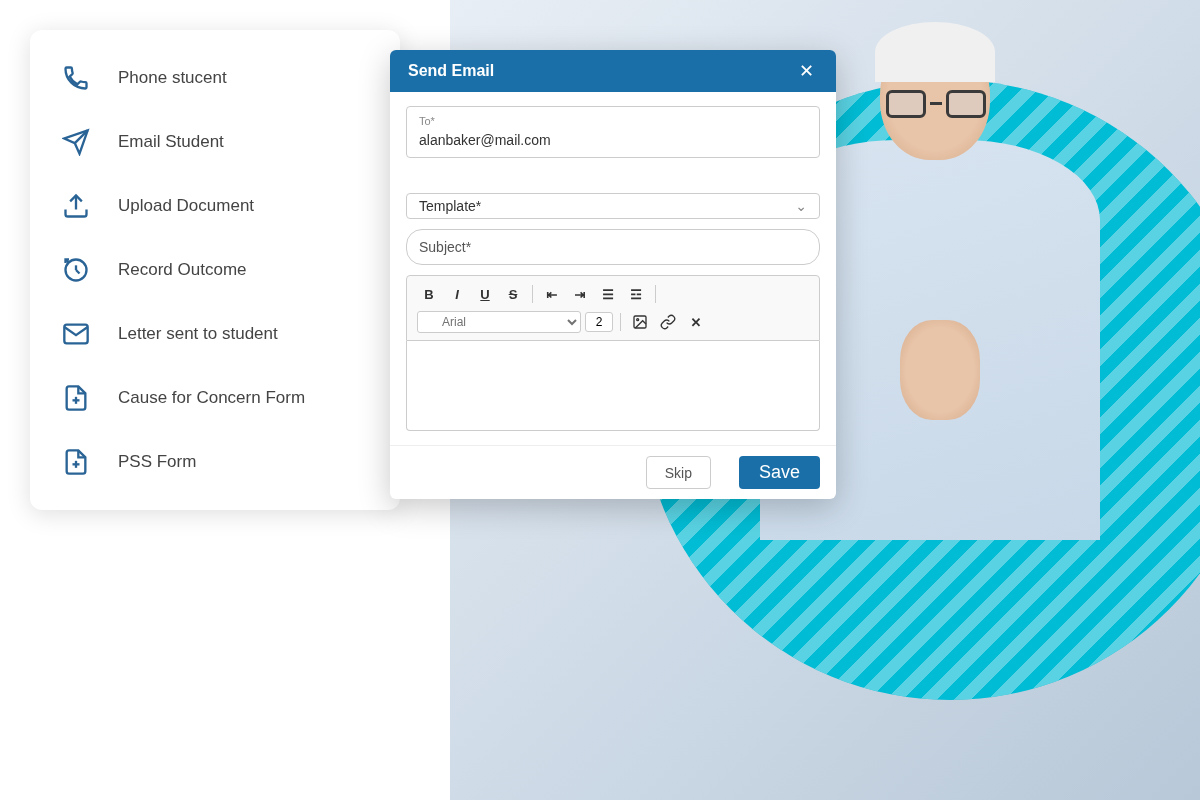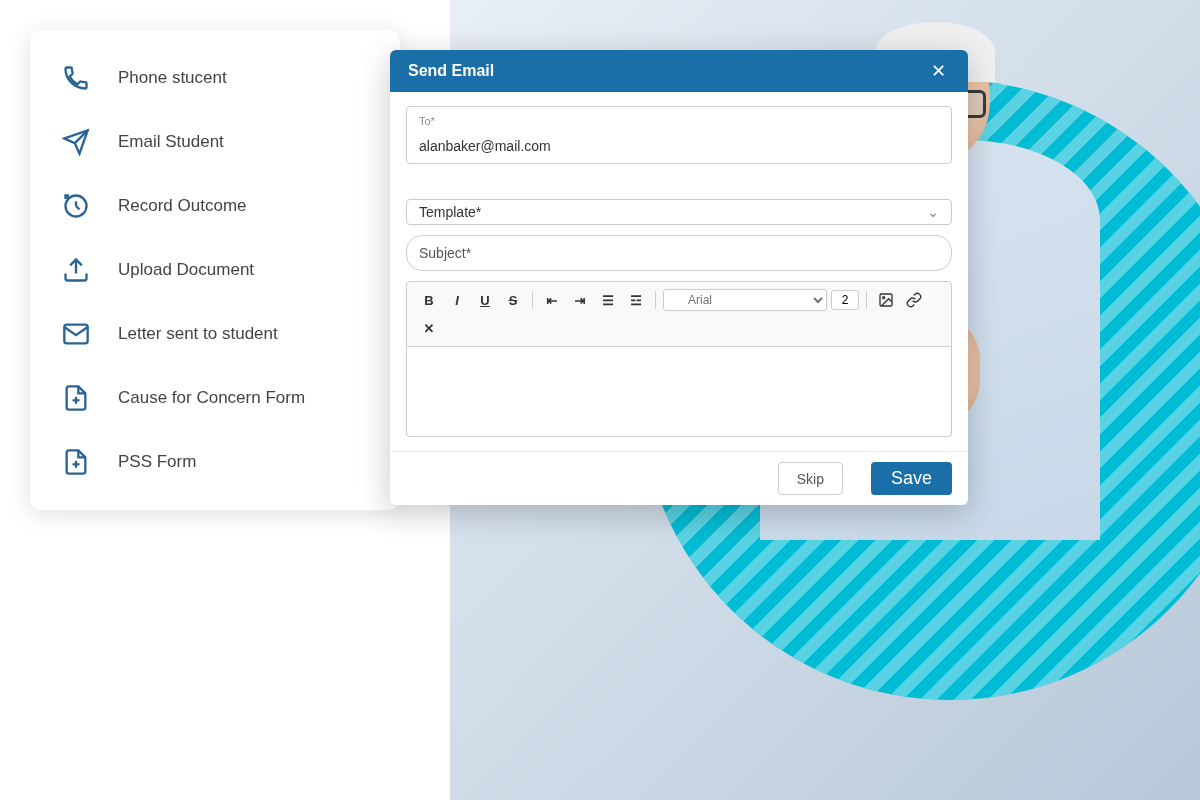--- a/index.html
+++ b/index.html
@@ -80,21 +80,21 @@
       font-size: 17px;
       color: #444;
       font-weight: 400;
     }
 
     
     .email-modal {
       position: absolute;
       left: 390px;
       top: 50px;
-      width: 578px;
+      width: 446px;
       background: #fff;
       border-radius: 6px;
       box-shadow: 0 8px 32px rgba(0,0,0,0.22);
       z-index: 20;
       overflow: hidden;
     }
 
     .modal-header {
       background: #1a6fa8;
       padding: 12px 18px;
@@ -129,21 +129,21 @@
     .modal-field {
       border: 1px solid #ccc;
       border-radius: 4px;
       padding: 8px 12px;
     }
 
     .modal-field-label {
       font-size: 11px;
       color: #888;
       display: block;
-      margin-bottom: 10px;
+      margin-bottom: 4px;
     }
 
     .modal-field-value {
       font-size: 14px;
       color: #333;
     }
 
     .modal-select-row {
       border: 1px solid #ccc;
       border-radius: 4px;
@@ -393,39 +393,39 @@
         <path d="M22 2L11 13"></path>
         <path d="M22 2L15 22 11 13 2 9l20-7z"></path>
       </svg>
     </div>
     <span class="sidebar-label">Email Student</span>
   </div>
 
   <div class="sidebar-item">
     <div class="sidebar-icon">
       <svg viewBox="0 0 24 24" fill="none" stroke="currentColor" stroke-width="2">
+        <path d="M21 15v4a2 2 0 0 1-2 2H5a2 2 0 0 1-2-2v-4"></path>
+        <polyline points="17 8 12 3 7 8"></polyline>
+        <line x1="12" y1="3" x2="12" y2="15"></line>
+      </svg>
+    </div>
+    <span class="sidebar-label">Upload Document</span>
+  </div>
+
+  <div class="sidebar-item">
+    <div class="sidebar-icon">
+      <svg viewBox="0 0 24 24" fill="none" stroke="currentColor" stroke-width="2">
         <circle cx="12" cy="12" r="9"></circle>
         <line x1="12" y1="8" x2="12" y2="12"></line>
         <line x1="12" y1="12" x2="15" y2="15"></line>
         <line x1="3" y1="3" x2="6" y2="6"></line>
         <path d="M6 3H3v3"></path>
       </svg>
     </div>
     <span class="sidebar-label">Record Outcome</span>
-  </div>
-
-  <div class="sidebar-item">
-    <div class="sidebar-icon">
-      <svg viewBox="0 0 24 24" fill="none" stroke="currentColor" stroke-width="2">
-        <path d="M21 15v4a2 2 0 0 1-2 2H5a2 2 0 0 1-2-2v-4"></path>
-        <polyline points="17 8 12 3 7 8"></polyline>
-        <line x1="12" y1="3" x2="12" y2="15"></line>
-      </svg>
-    </div>
-    <span class="sidebar-label">Upload Document</span>
   </div>
 
 
   <div class="sidebar-item">
     <div class="sidebar-icon">
       <svg viewBox="0 0 24 24" fill="none" stroke="currentColor" stroke-width="2">
         <path d="M4 4h16c1.1 0 2 .9 2 2v12c0 1.1-.9 2-2 2H4c-1.1 0-2-.9-2-2V6c0-1.1.9-2 2-2z"></path>
         <polyline points="22,6 12,13 2,6"></polyline>
       </svg>
     </div>

